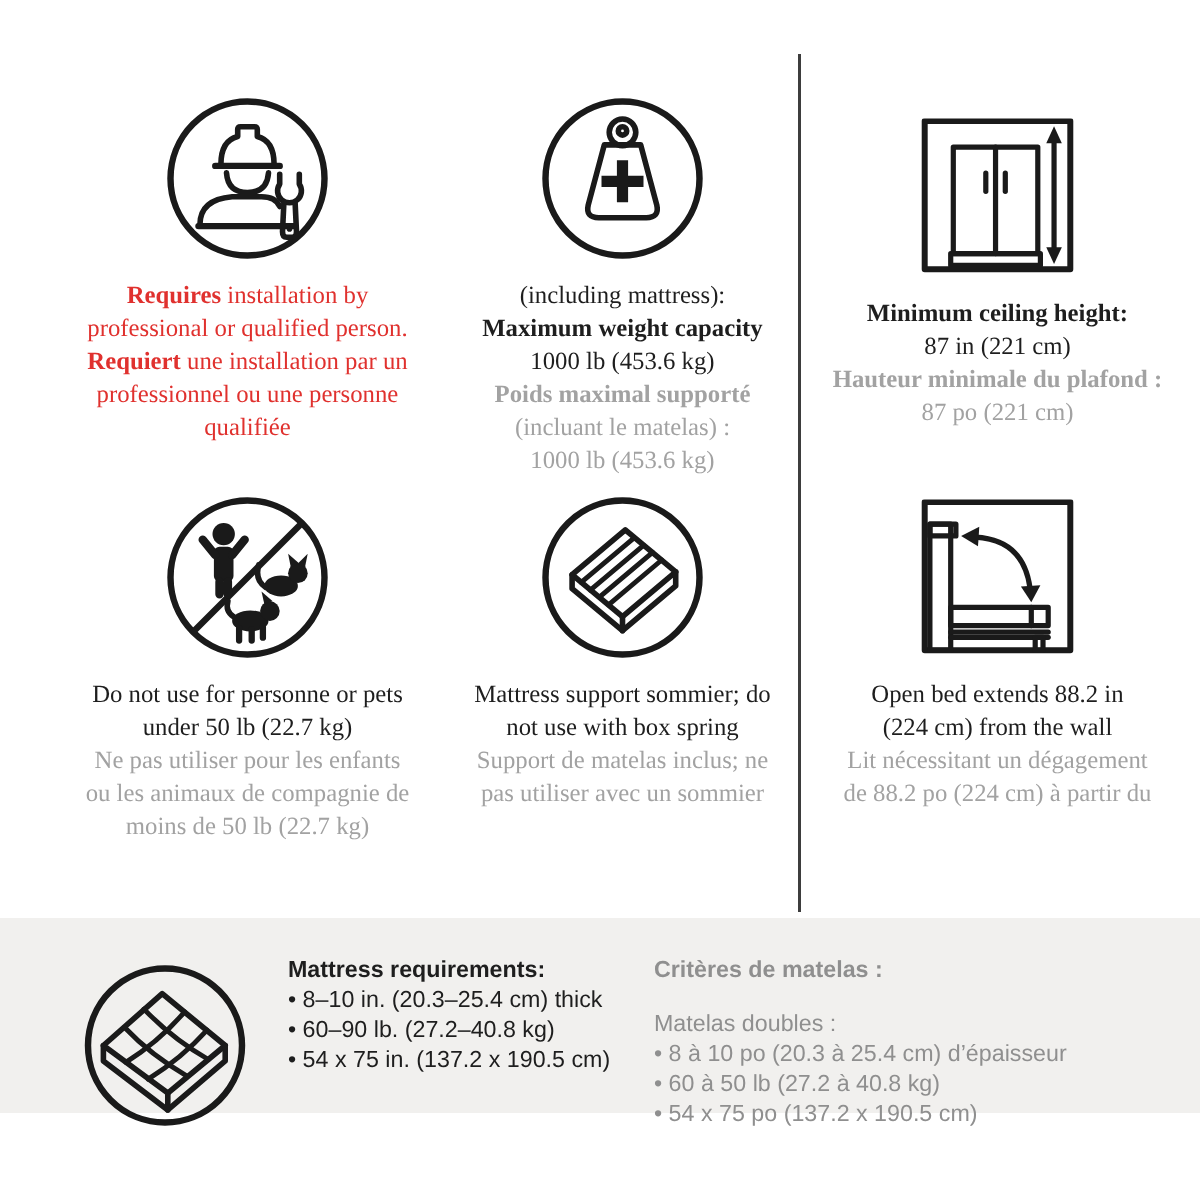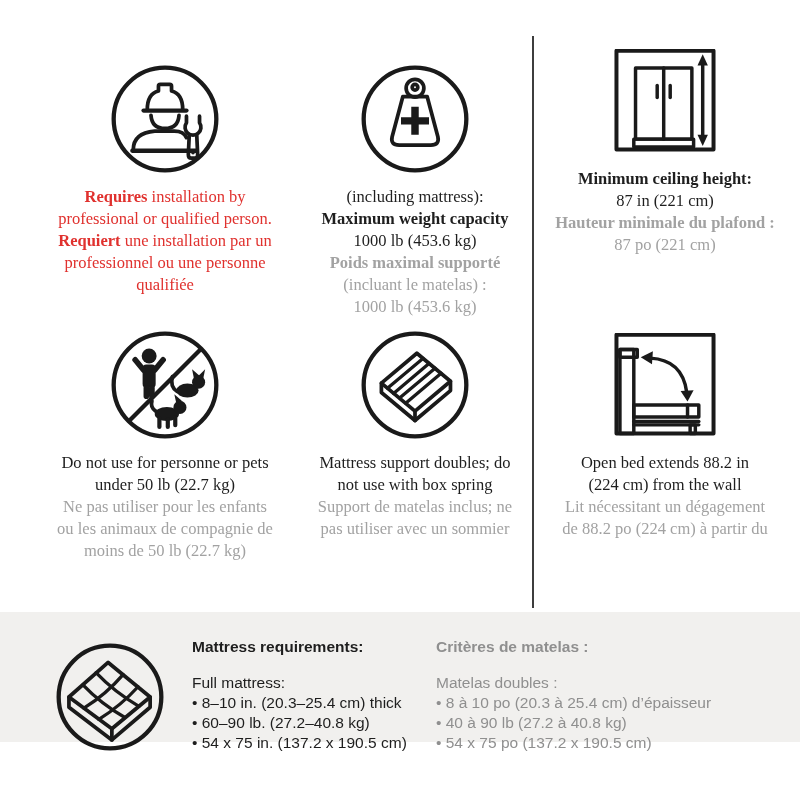--- a/index.html
+++ b/index.html
@@ -14,21 +14,21 @@
   html,body{margin:0;padding:0;}
   body{
     width:800px;height:800px;position:relative;background:#ffffff;
     font-family:"Liberation Sans","DejaVu Sans",sans-serif;
     -webkit-font-smoothing:antialiased;overflow:hidden;
   }
   .divider{position:absolute;left:532px;top:36px;width:2px;height:572px;background:var(--divider);}
   .sec{position:absolute;width:272px;text-align:center;font-size:16.5px;line-height:22px;font-family:Liberation Serif, serif;}
   .s1{left:29px;top:62px}
   .s2{left:279px;top:62px}
-  .s3{left:529px;top:44px}
+  .s3{left:529px;top:74px}
   .s4{left:29px;top:328px}
   .s5{left:279px;top:328px}
   .s6{left:529px;top:328px}
   .icon-wrap{height:114px;display:flex;align-items:center;justify-content:center;margin-bottom:10px;}
   .txt.en{color:var(--text-black);}
   .txt.fr{color:var(--text-gray);}
   .red-sec .txt.en,.red-sec .txt.fr{color:var(--red);}
   b{font-weight:700;}
   svg{display:block;}
   svg .st{fill:none;stroke:var(--icon);stroke-width:4;stroke-linecap:round;stroke-linejoin:round;}
@@ -159,21 +159,21 @@
       <path class="st" d="M24,58 L62,26 L98,56 L60,88 Z"></path>
       <path class="st" style="stroke-width:3.5" d="M30.5,63.5 L68.5,31.5"></path>
       <path class="st" style="stroke-width:3.5" d="M37,69 L75,37"></path>
       <path class="st" style="stroke-width:3.5" d="M43.5,74 L81.5,42"></path>
       <path class="st" style="stroke-width:3.5" d="M50,79.5 L88,47.5"></path>
       <path class="st" d="M24,58 L24,68 L60,98 L98,66 L98,56"></path>
       <line class="st" x1="60" y1="88" x2="60" y2="98"></line>
     </svg>
   </div>
   <div class="txt en">
-      <div class="line">Mattress support doubles; do</div>
+      <div class="line">Mattress support sommier; do</div>
       <div class="line">not use with box spring</div>
     </div>
   <div class="txt fr">
       <div class="line">Support de matelas inclus; ne</div>
       <div class="line">pas utiliser avec un sommier</div>
     </div>
 </section>
 
 <section class="sec s6">
   <div class="icon-wrap">
@@ -209,29 +209,28 @@
       <path class="st" style="stroke-width:3.5" d="M32,72 Q56,57 74,36"></path>
       <path class="st" style="stroke-width:3.5" d="M48,84 Q72,69 90,49"></path>
       <path class="st" style="stroke-width:3.5" d="M31,47 Q50,67 76,82"></path>
       <path class="st" style="stroke-width:3.5" d="M45,34 Q65,55 91,70"></path>
       <path class="st" d="M16,60 L16,71 L62,106 L103,71 L103,60"></path>
       <line class="st" x1="62" y1="94" x2="62" y2="106"></line>
     </svg>
   </div>
   <div class="mat-col mat-en">
     <div class="mat-title">Mattress requirements:</div>
-    <div class="mat-sub">Full mattress:</div>
     <div class="mat-bullets">
         <div class="line">• 8–10 in. (20.3–25.4 cm) thick</div>
         <div class="line">• 60–90 lb. (27.2–40.8 kg)</div>
         <div class="line">• 54 x 75 in. (137.2 x 190.5 cm)</div>
       </div>
   </div>
   <div class="mat-col mat-fr">
     <div class="mat-title">Critères de matelas :</div>
     <div class="mat-sub">Matelas doubles :</div>
     <div class="mat-bullets">
         <div class="line">• 8 à 10 po (20.3 à 25.4 cm) d’épaisseur</div>
-        <div class="line">• 40 à 90 lb (27.2 à 40.8 kg)</div>
+        <div class="line">• 60 à 50 lb (27.2 à 40.8 kg)</div>
         <div class="line">• 54 x 75 po (137.2 x 190.5 cm)</div>
       </div>
   </div>
 </div>
 
 </body></html>

